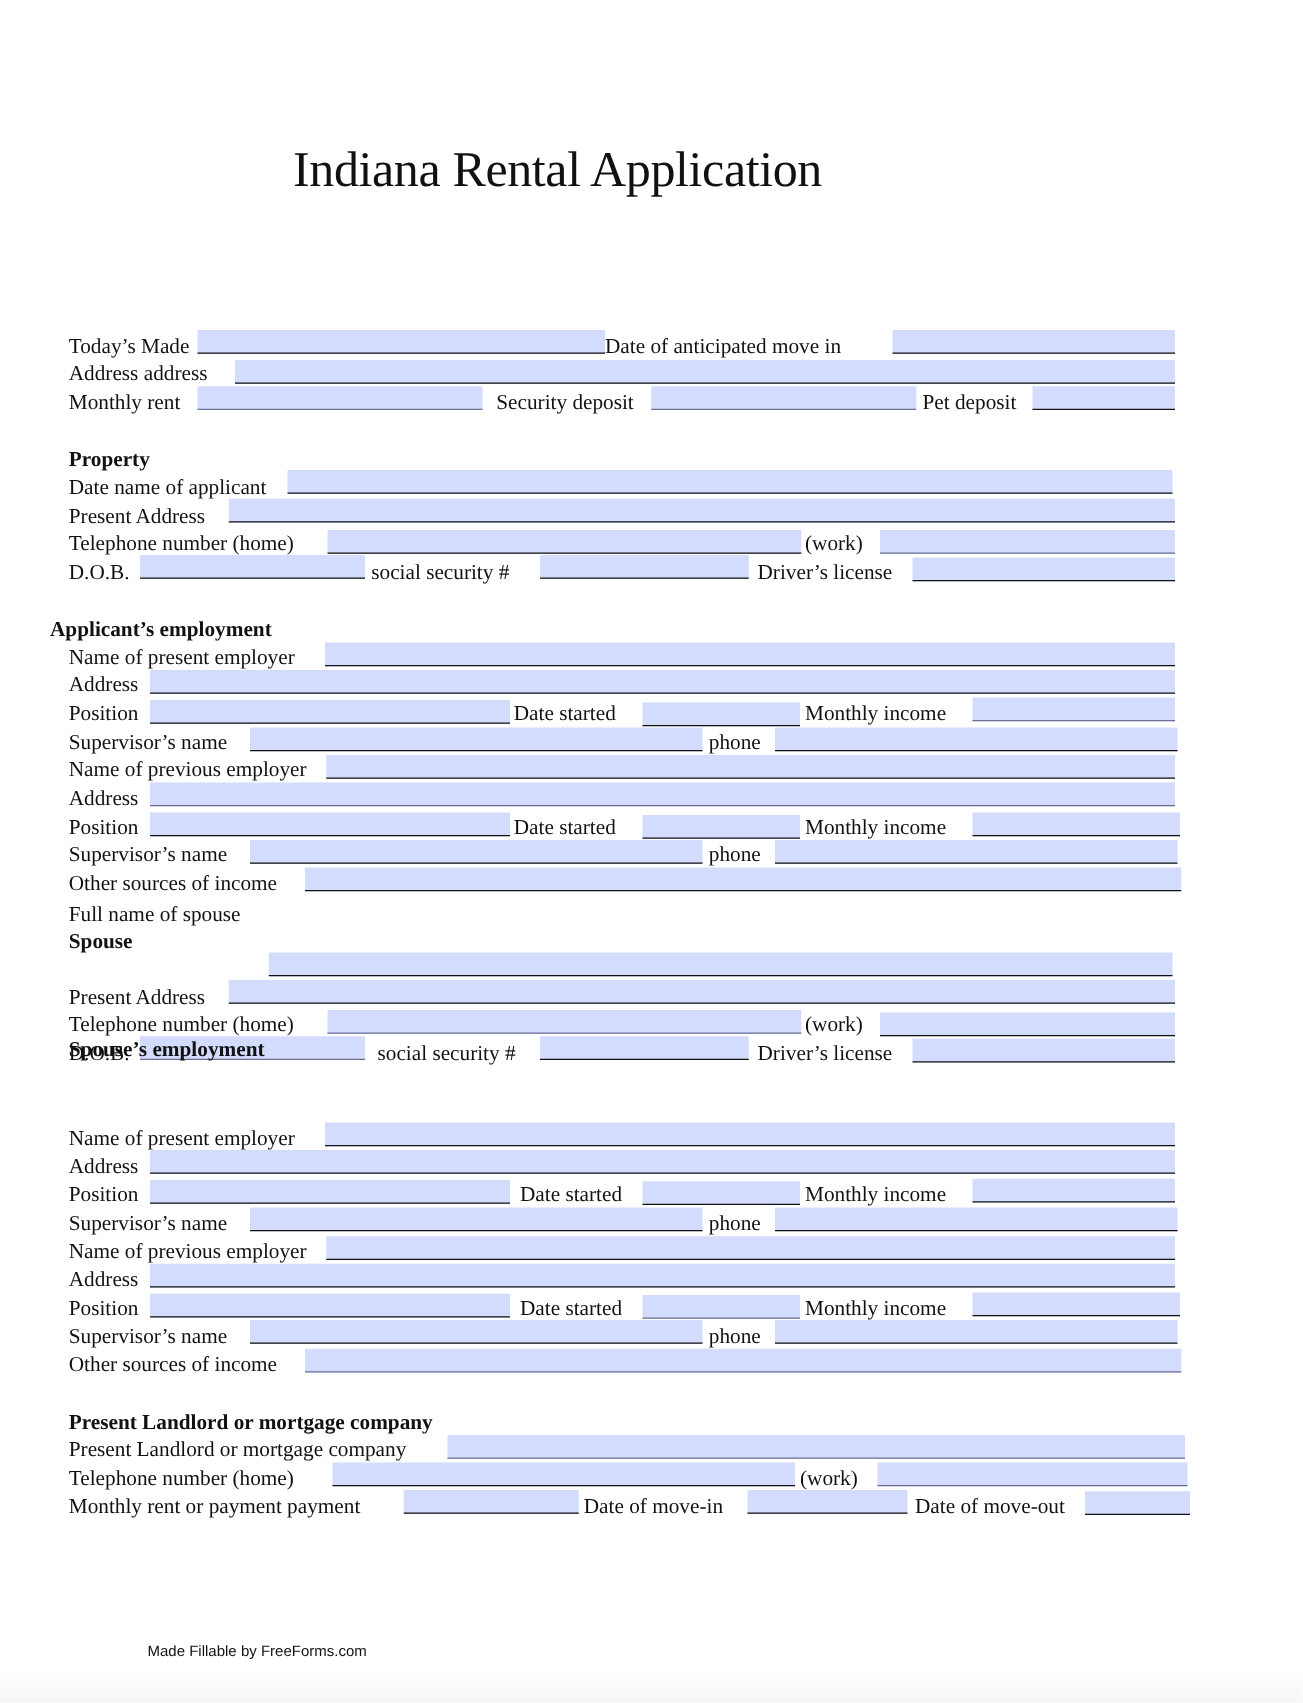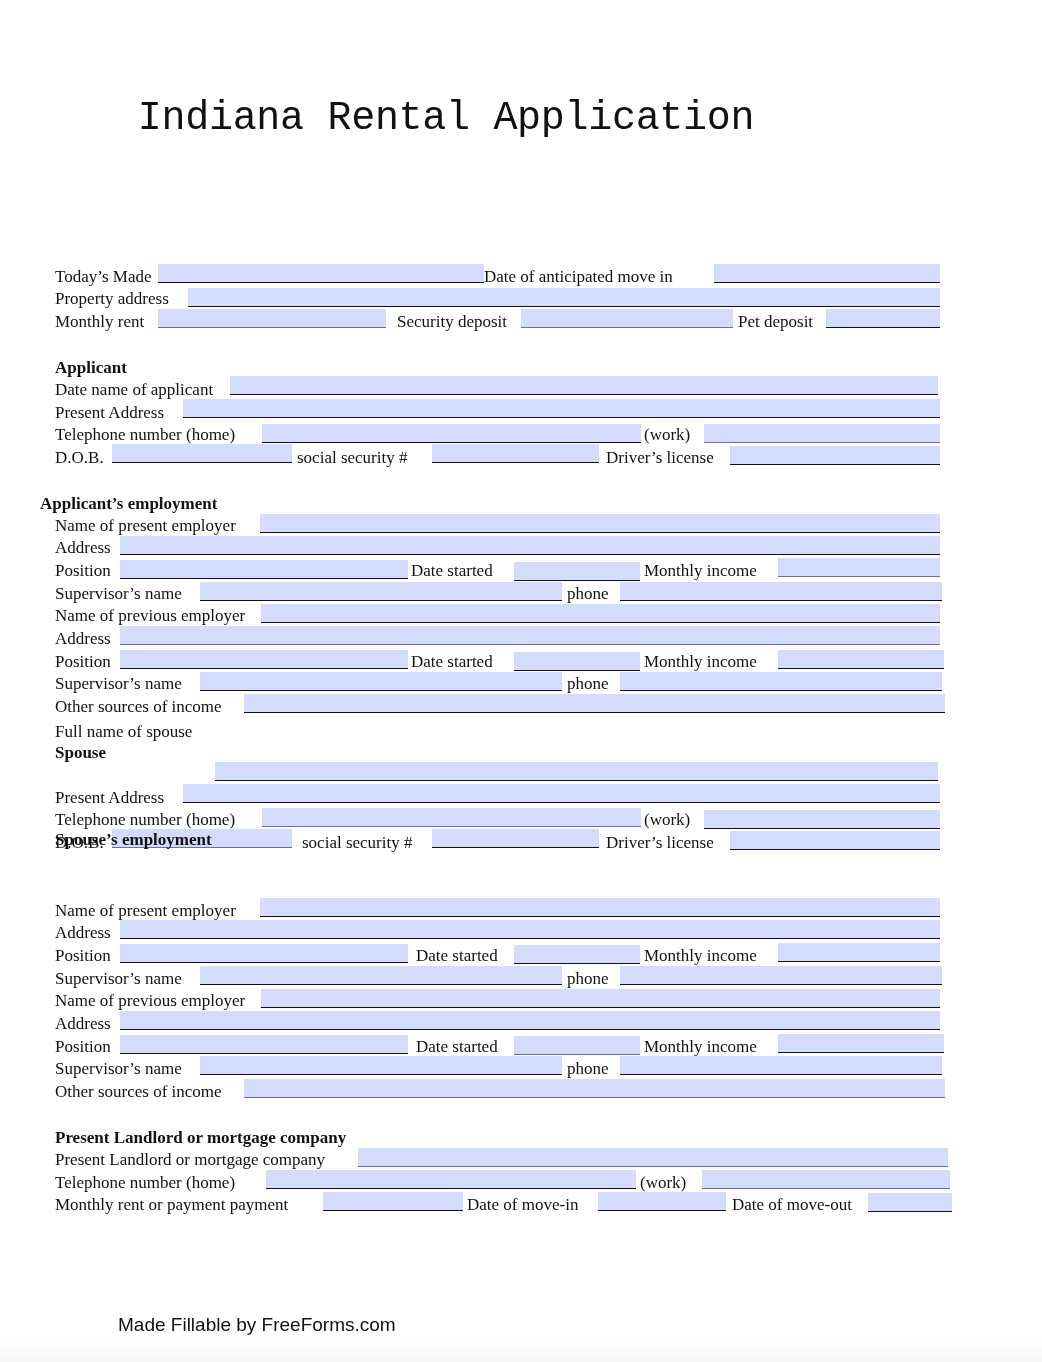--- a/index.html
+++ b/index.html
@@ -7,63 +7,63 @@
     width: 1042px; height: 1362px; position: relative; overflow: hidden;
     background: #ffffff;
     font-family: "Liberation Serif", "DejaVu Serif", serif;
     color: #111;
   }
   .bottom-fade {
     position: absolute; left: 0; right: 0; top: 1335px; height: 27px;
     background: linear-gradient(#ffffff, #f6f6f6);
   }
   .title {
-    position: absolute; left: 0; width: 892px; top: 96px;
+    position: absolute; left: 0; width: 892px; top: 112px;
     text-align: center; font-size: 40px; letter-spacing: -0.3px;
-    font-family: Liberation Mono, monospace;
+    font-family: Liberation Serif, serif;
   }
   .lbl {
     position: absolute; font-size: 17px; line-height: 20px; white-space: nowrap;
   }
   .hdr { font-weight: bold; }
   .fld {
     position: absolute; height: 19px; background: #d3dcfc;
     border: none; border-bottom: 1.5px solid #111; padding: 0;
     box-sizing: border-box; font-family: "Liberation Serif", serif; font-size: 15px;
     outline: none;
   }
   .fld.soft { border-bottom-color: #6b6f94; }
   .footer {
-    position: absolute; left: 118px; top: 1314px; font-size: 19px;
+    position: absolute; left: 118px; top: 1314px; font-size: 12px;
     font-family: "Liberation Sans", "DejaVu Sans", sans-serif;
   }
 </style>
 </head>
 <body>
 
 <div class="bottom-fade"></div>
 
 <div class="title">Indiana Rental Application</div>
 
 <span class="lbl" style="left:55px;top:267px">Today’s Made</span>
 <input class="fld" style="left: 158px; top: 264px; width: 326px;">
 <span class="lbl" style="left:484px;top:267px">Date of anticipated move in</span>
 <input class="fld" style="left: 714px; top: 264px; width: 226px;">
 
-<span class="lbl" style="left:55px;top:289px">Property address</span>
+<span class="lbl" style="left:55px;top:289px">Address address</span>
 <input class="fld" style="left: 188px; top: 288px; width: 752px;">
 
 <span class="lbl" style="left:55px;top:312px">Monthly rent</span>
 <input class="fld soft" style="left: 158px; top: 309px; width: 228px;">
 <span class="lbl" style="left:397px;top:312px">Security deposit</span>
 <input class="fld soft" style="left: 521px; top: 309px; width: 212px;">
 <span class="lbl" style="left:738px;top:312px">Pet deposit</span>
 <input class="fld" style="left: 826px; top: 309px; width: 114px;">
 
-<span class="lbl hdr" style="left:55px;top:358px">Applicant</span>
+<span class="lbl hdr" style="left:55px;top:358px">Property</span>
 <span class="lbl" style="left:55px;top:380px">Date name of applicant</span>
 <input class="fld" style="left: 230px; top: 376px; width: 708px;">
 <span class="lbl" style="left:55px;top:403px">Present Address</span>
 <input class="fld" style="left: 183px; top: 399px; width: 757px;">
 <span class="lbl" style="left:55px;top:425px">Telephone number (home)</span>
 <input class="fld" style="left: 262px; top: 424px; width: 379px;">
 <span class="lbl" style="left:644px;top:425px">(work)</span>
 <input class="fld soft" style="left: 704px; top: 424px; width: 236px;">
 <span class="lbl" style="left:55px;top:448px">D.O.B.</span>
 <input class="fld" style="left: 112px; top: 444px; width: 180px;">

